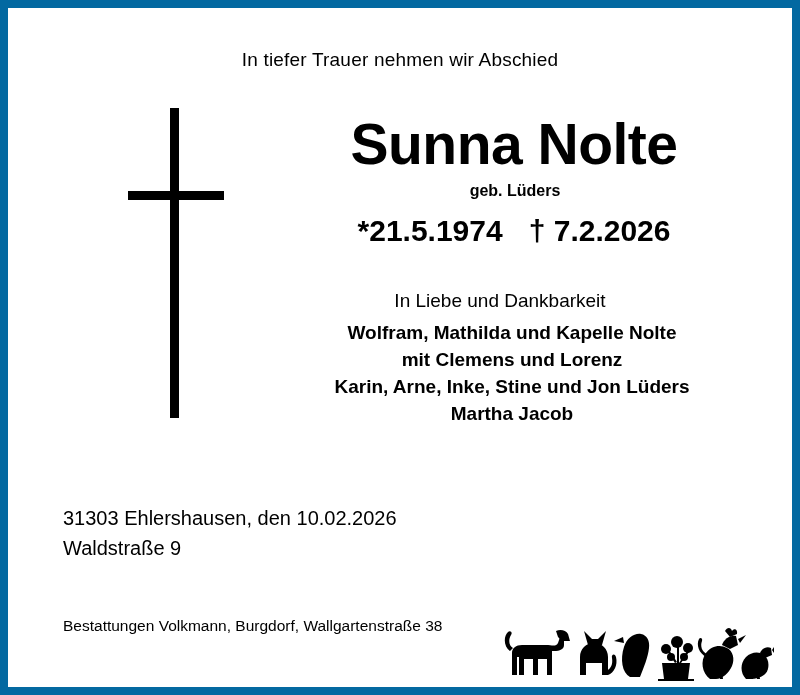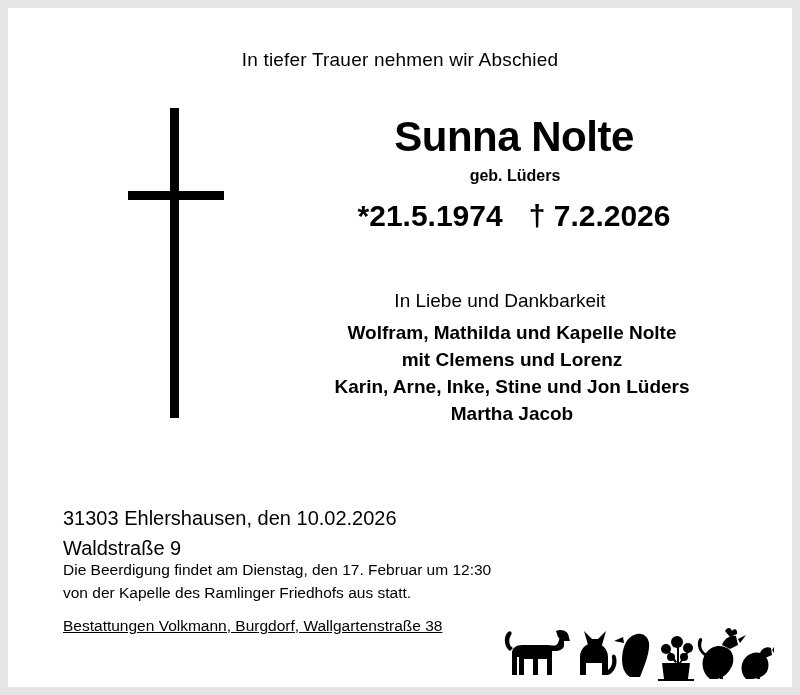--- a/index.html
+++ b/index.html
@@ -13,21 +13,21 @@
     font-family: "Liberation Sans", sans-serif;
     color: #000000;
     overflow: hidden;
   }
   .page {
     position: relative;
     width: 800px;
     height: 695px;
     box-sizing: border-box;
     padding: 8px;
-    background: #e5e5e5;
+    background: #0369a1;
   }
   .notice {
     position: relative;
     width: 100%;
     height: 100%;
     background: #ffffff;
     box-sizing: border-box;
     overflow: hidden;
   }
 
@@ -69,21 +69,21 @@
 
   
   .main {
     position: absolute;
     left: 250px;
     top: 108px;
     width: 520px;
     text-align: center;
   }
   .name {
-    font-size: 42px;
+    font-size: 57px;
     font-weight: bold;
     letter-spacing: -0.5px;
     line-height: 1.0;
     margin-left: -8px;
   }
   .maiden {
     font-size: 16px;
     font-weight: bold;
     margin-top: 9px;
     margin-left: -6px;
@@ -135,21 +135,20 @@
     left: 55px;
     top: 551px;
     font-size: 15.5px;
     line-height: 1.48;
   }
   .funeralhome {
     position: absolute;
     left: 55px;
     top: 609px;
     font-size: 15.5px;
-    text-decoration: underline;
   }
 
   
   .animals {
     position: absolute;
     right: 18px;
     bottom: 6px;
     width: 280px;
     height: 80px;
   }
@@ -183,24 +182,20 @@
       <div>mit Clemens und Lorenz</div>
       <div>Karin, Arne, Inke, Stine und Jon Lüders</div>
       <div>Martha Jacob</div>
     </div>
 
     <div class="place">
       <div>31303 Ehlershausen, den 10.02.2026</div>
       <div>Waldstraße 9</div>
     </div>
 
-    <div class="service">
-      <div>Die Beerdigung findet am Dienstag, den 17. Februar um 12:30</div>
-      <div>von der Kapelle des Ramlinger Friedhofs aus statt.</div>
-    </div>
 
     <div class="funeralhome">Bestattungen Volkmann, Burgdorf, Wallgartenstraße 38</div>
 
     <div class="animals">
       <svg width="280" height="80" viewBox="0 0 280 80" xmlns="http://www.w3.org/2000/svg">
         <g fill="#000">
 
           <path d="M18 74 L18 52 C18 47 22 44 28 44 L52 44 C58 44 62 46 64 42 L66 36 C67 33 70 33 70 36 L70 44 C70 48 66 50 60 50 L58 50 L58 74 L53 74 L53 58 L44 58 L44 74 L39 74 L39 58 L30 58 L30 74 L25 74 L25 56 L23 56 L23 74 Z"></path>
 
           <path d="M62 30 C66 28 72 29 74 33 L76 40 L68 40 L64 36 Z"></path>

